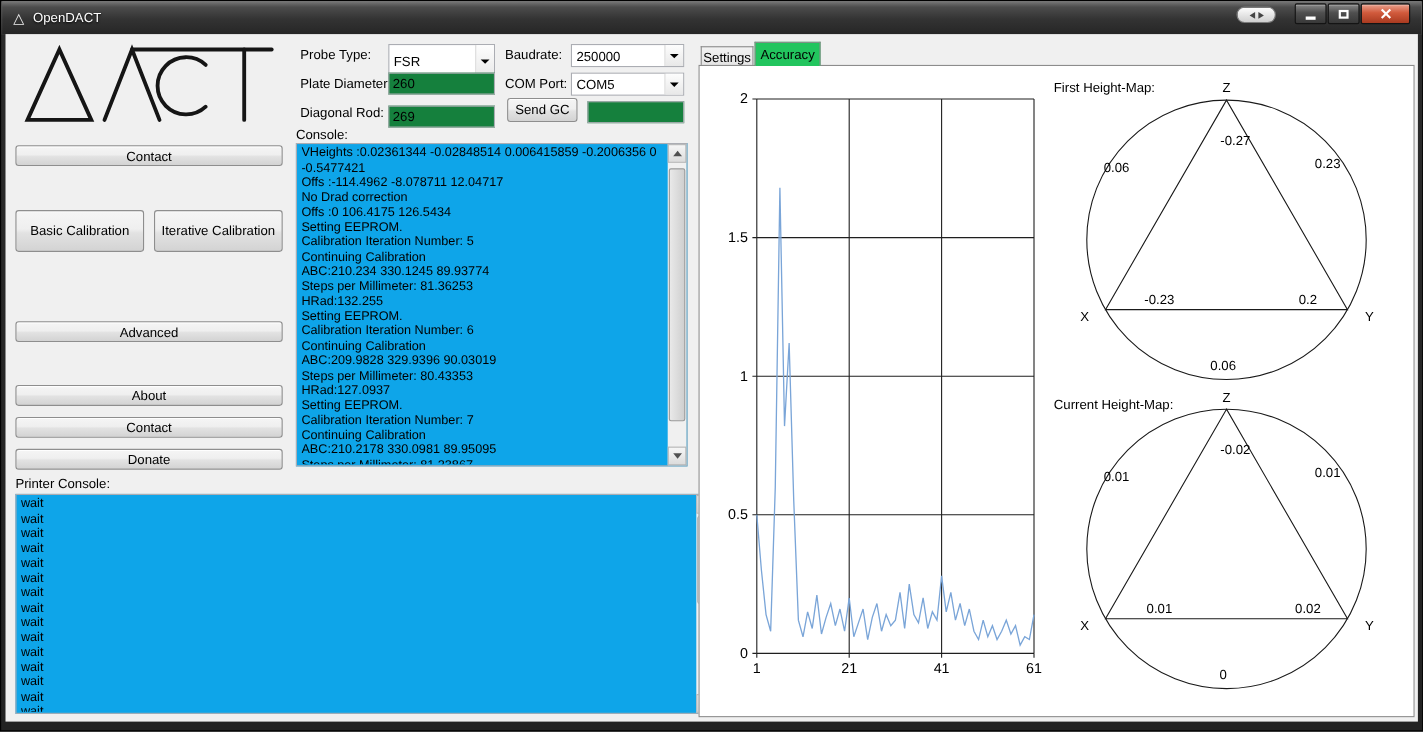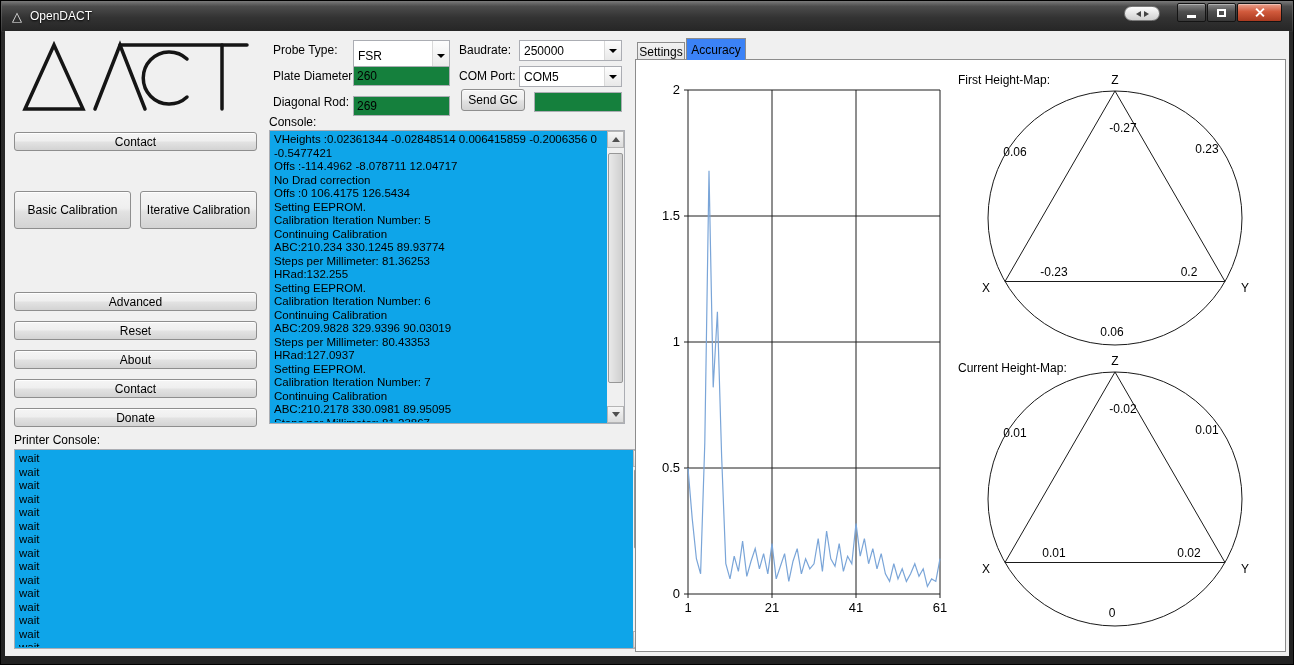--- a/index.html
+++ b/index.html
@@ -68,21 +68,21 @@
     display:flex; align-items:center; justify-content:center; }
   .sb-btn.up { top:0; } .sb-btn.down { bottom:0; }
   .tri-up { width:0;height:0;border-left:4px solid transparent;border-right:4px solid transparent;border-bottom:5px solid #505050; }
   .tri-down { width:0;height:0;border-left:4px solid transparent;border-right:4px solid transparent;border-top:5px solid #505050; }
   .sb-thumb { position:absolute; left:1px; width:15px; border:1px solid #979797; border-radius:2px;
     background:linear-gradient(90deg,#E9E9E9,#CFCFCF); }
 
   
   .tab { position:absolute; font-size:12px; display:flex; align-items:center; justify-content:center; }
   .tab.inactive { background:linear-gradient(#F2F2F2,#E4E4E4); border:1px solid #8C8C8C; border-bottom:none; height:18px; }
-  .tab.active { background:#3b82f6; border:1px solid #8C8C8C; border-bottom:none; height:22px; z-index:3; }
+  .tab.active { background:#22c55e; border:1px solid #8C8C8C; border-bottom:none; height:22px; z-index:3; }
   .tab-panel { position:absolute; background:#fff; border:1px solid #8C8C8C; z-index:1; }
 
   .cg { stroke:#1f1f1f; stroke-width:1; }
   .clab { font:13px "Liberation Sans",sans-serif; fill:#000; }
 
   .hm-shape { fill:none; stroke:#1a1a1a; stroke-width:1; }
   .hm-text { font:12px "Liberation Sans",sans-serif; fill:#000; text-anchor:middle; }
 
   .logo-svg path { fill:none; stroke:#151515; stroke-width:3.5; stroke-linecap:round; }
 </style>
@@ -127,23 +127,20 @@
         <span>Contact</span>
       </div>
     <div class="btn" style="left:9px;top:160px;width:117px;height:38px;">
         <span>Basic Calibration</span>
       </div>
     <div class="btn" style="left:135px;top:160px;width:117px;height:38px;">
         <span>Iterative Calibration</span>
       </div>
     <div class="btn" style="left:9px;top:261px;width:243px;height:19px;">
         <span>Advanced</span>
-      </div>
-    <div class="btn" style="left:9px;top:290px;width:243px;height:19px;">
-        <span>Reset</span>
       </div>
     <div class="btn" style="left:9px;top:319px;width:243px;height:19px;">
         <span>About</span>
       </div>
     <div class="btn" style="left:9px;top:348px;width:243px;height:19px;">
         <span>Contact</span>
       </div>
     <div class="btn" style="left:9px;top:377px;width:243px;height:19px;">
         <span>Donate</span>
       </div>

